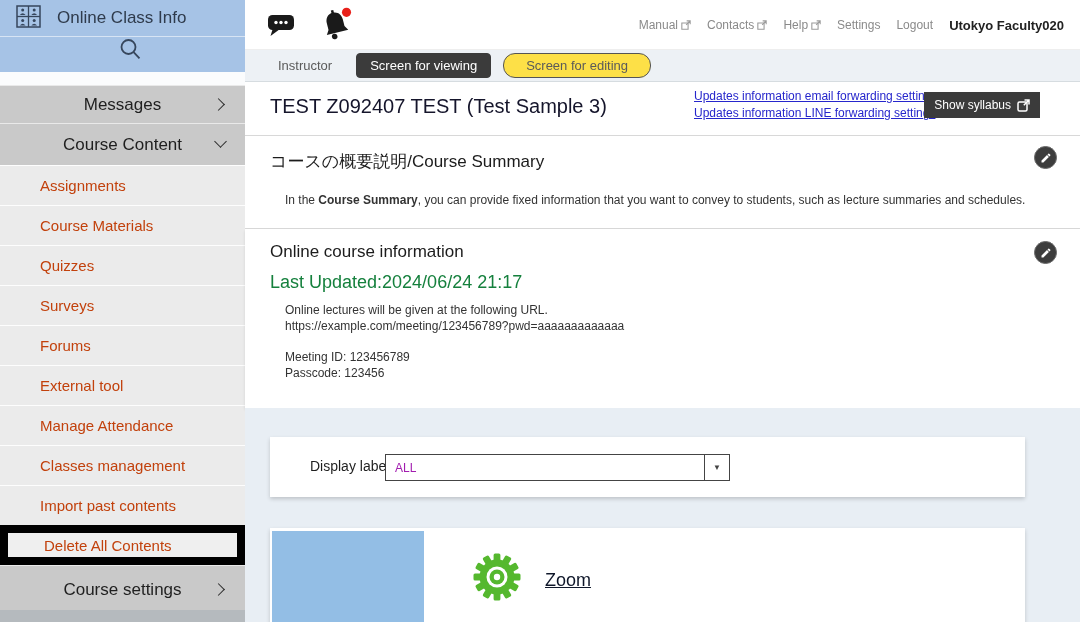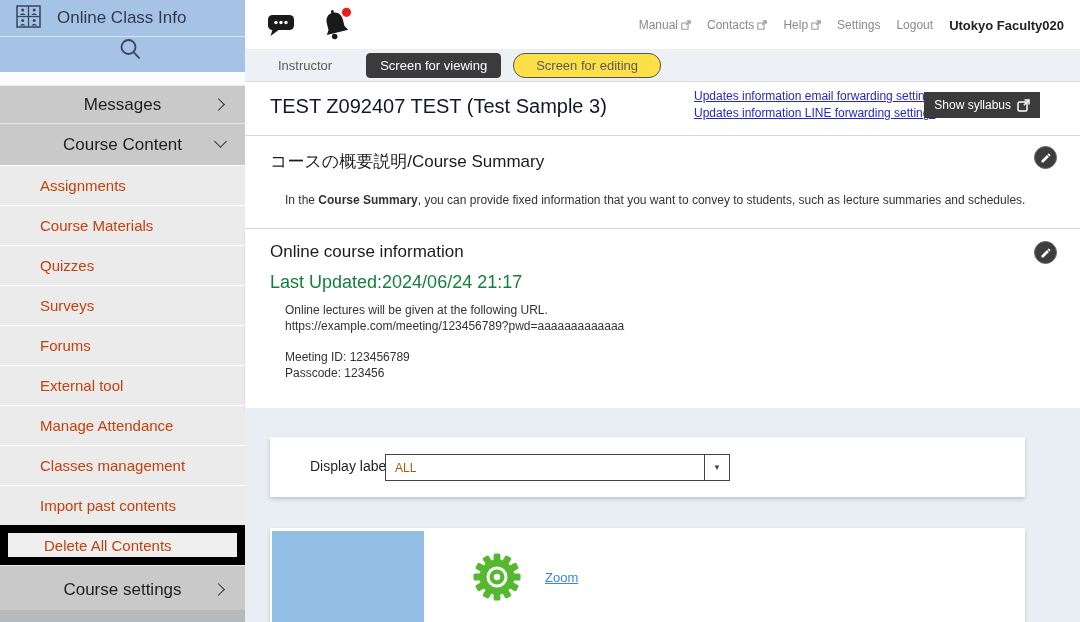--- a/index.html
+++ b/index.html
@@ -28,21 +28,21 @@
   .main { position:absolute; left:245px; top:0; width:835px; height:622px; display:flex; flex-direction:column; background:#fff; box-shadow:inset 10px 0 10px -9px rgba(0,0,0,.22); }
 
   .topbar { height:50px; background:#fff; position:relative; border-bottom:1px solid #eee; }
   .chat-btn { position:absolute; left:22px; top:13px; cursor:pointer; }
   .bell-btn { position:absolute; left:74px; top:6px; cursor:pointer; }
   .topnav { position:absolute; right:16px; top:0; height:50px; display:flex; align-items:center; gap:16px; font-size:12px; color:#8a8a8a; }
   .topnav .navitem { display:flex; align-items:center; gap:3px; cursor:pointer; }
   .topnav .user { font-size:13px; font-weight:bold; color:#222; }
 
   .viewbar { height:32px; background:#edf1f5; display:flex; align-items:center; gap:12px; padding-left:33px; border-bottom:1px solid #d6dce0; }
-  .role-lbl { font-size:13px; color:#5a5a5a; margin-right:22px; }
+  .role-lbl { font-size:13px; color:#5a5a5a; margin-right:12px; }
   .btn-dark { background:#3b3b3b; color:#fff; font-size:13px; border:1px solid #3b3b3b; border-radius:4px; padding:4px 13px; cursor:pointer; font-family:inherit; }
   .btn-ghost{ background:#fde047; color:#5a5a5a; font-size:13px; border:1px solid #555; border-radius:12px; padding:4px 22px; cursor:pointer; font-family:inherit; }
 
   .title-row { height:54px; background:#fff; position:relative; border-bottom:1px solid #d8d8d8; }
   .course-title { position:absolute; left:25px; top:13px; font-size:20px; font-weight:500; color:#15152b; }
   .fwd-links { position:absolute; left:449px; top:7px; display:flex; flex-direction:column; gap:3px; }
   .fwd-links a { font-size:12px; color:#2626cc; text-decoration:underline; cursor:pointer; }
   .syllabus-btn { position:absolute; right:40px; top:10px; background:#3b3b3b; color:#fff; font-size:12px; border:none; border-radius:0; padding:6px 10px; display:flex; align-items:center; gap:6px; cursor:pointer; font-family:inherit; }
 
   .section { background:#fff; position:relative; }
@@ -57,26 +57,26 @@
   .summary-body { position:absolute; left:40px; top:57px; font-size:12px; color:#333; }
   .updated { position:absolute; left:25px; top:43px; font-size:18px; color:#15803d; }
   .online-body { position:absolute; left:40px; top:73px; font-size:12px; color:#333; line-height:16px; }
   .online-body .spacer { height:15px; }
 
   .lower { flex:1; background:#e8eef4; position:relative; }
   .card { position:absolute; left:25px; width:755px; background:#fff; box-shadow:0 2px 4px rgba(0,0,0,.18); }
   .filter-card { top:29px; height:60px; }
   .filter-lbl { position:absolute; left:40px; top:21px; font-size:14px; color:#1f1f1f; }
   .select { position:absolute; left:115px; top:17px; width:345px; height:27px; border:1px solid #444; background:#fff; display:flex; align-items:center; cursor:pointer; }
-  .select .val { flex:1; font-size:12px; padding-left:9px; color:#a16207; }
+  .select .val { flex:1; font-size:12px; padding-left:9px; color:#a21caf; }
   .select .arrow { width:25px; height:100%; border-left:1px solid #444; display:flex; align-items:center; justify-content:center; font-size:8px; color:#444; }
   .list-card { top:120px; height:214px; }
   .cat-block { position:absolute; left:2px; top:3px; width:152px; height:209px; background:#93bee5; }
   .gear-wrap { position:absolute; left:203px; top:25px; }
-  .zoom-link { position:absolute; left:275px; top:42px; font-size:13px; color:#3b82f6; text-decoration:underline; cursor:pointer; }
+  .zoom-link { position:absolute; left:275px; top:42px; font-size:18px; color:#0f172a; text-decoration:underline; cursor:pointer; }
 </style>
 </head>
 <body>
 
 <aside class="sidebar">
   <div class="side-blue">
     <span>
       <svg width="25" height="23" viewBox="0 0 25 23">
         <rect x="1" y="1" width="23" height="21" fill="none" stroke="#36465c" stroke-width="1.5"></rect>
         <line x1="12.5" y1="1" x2="12.5" y2="22" stroke="#36465c" stroke-width="1.3"></line>

